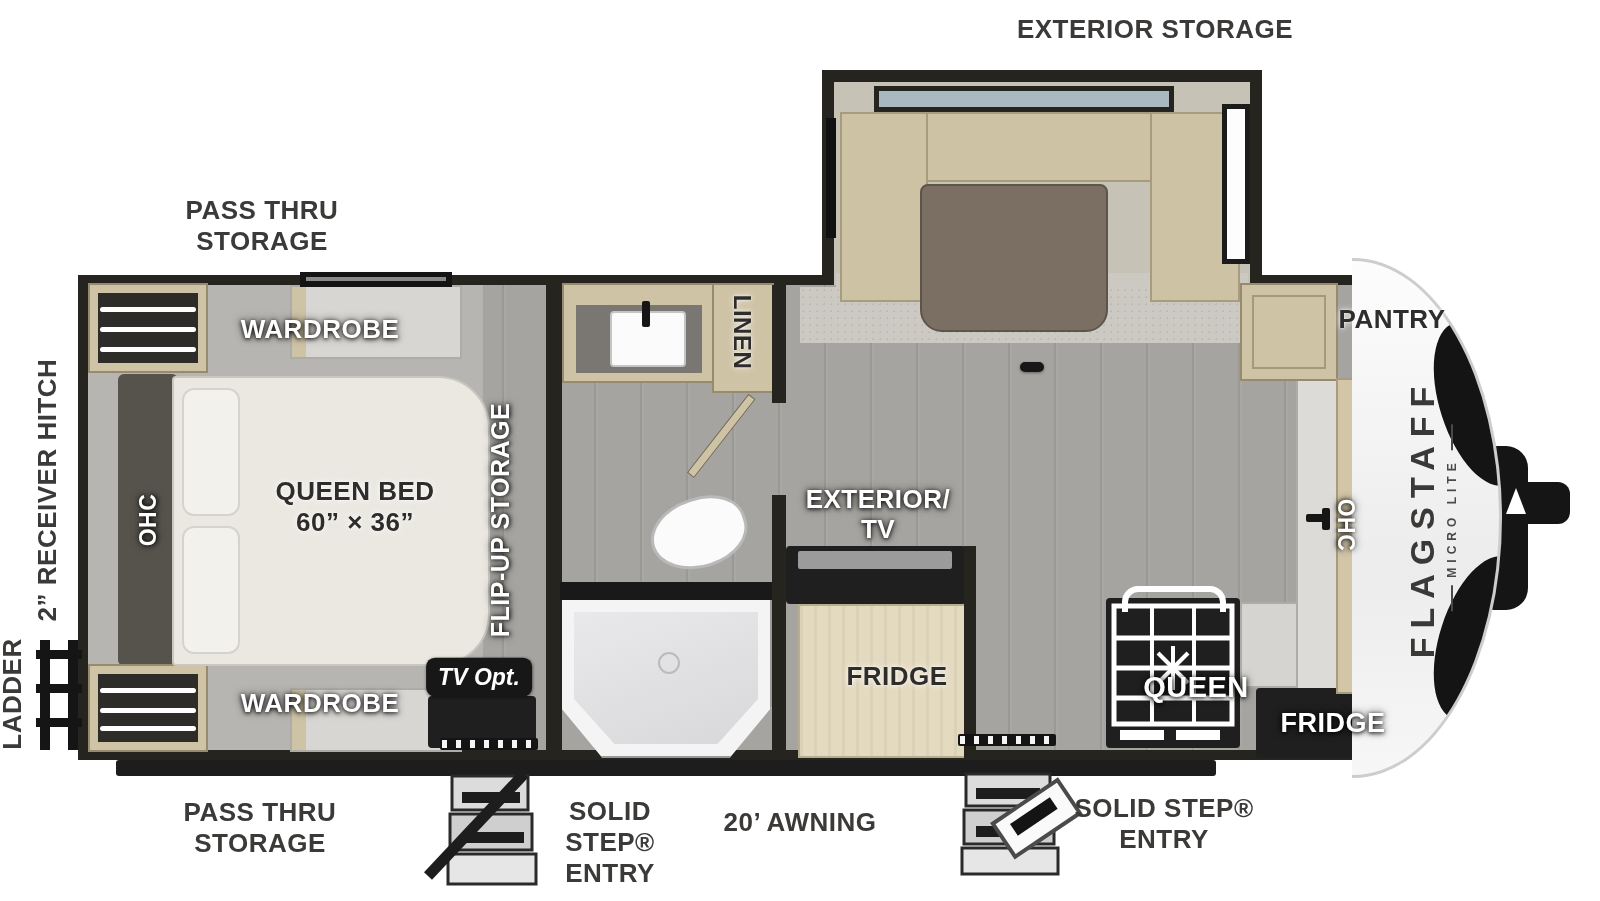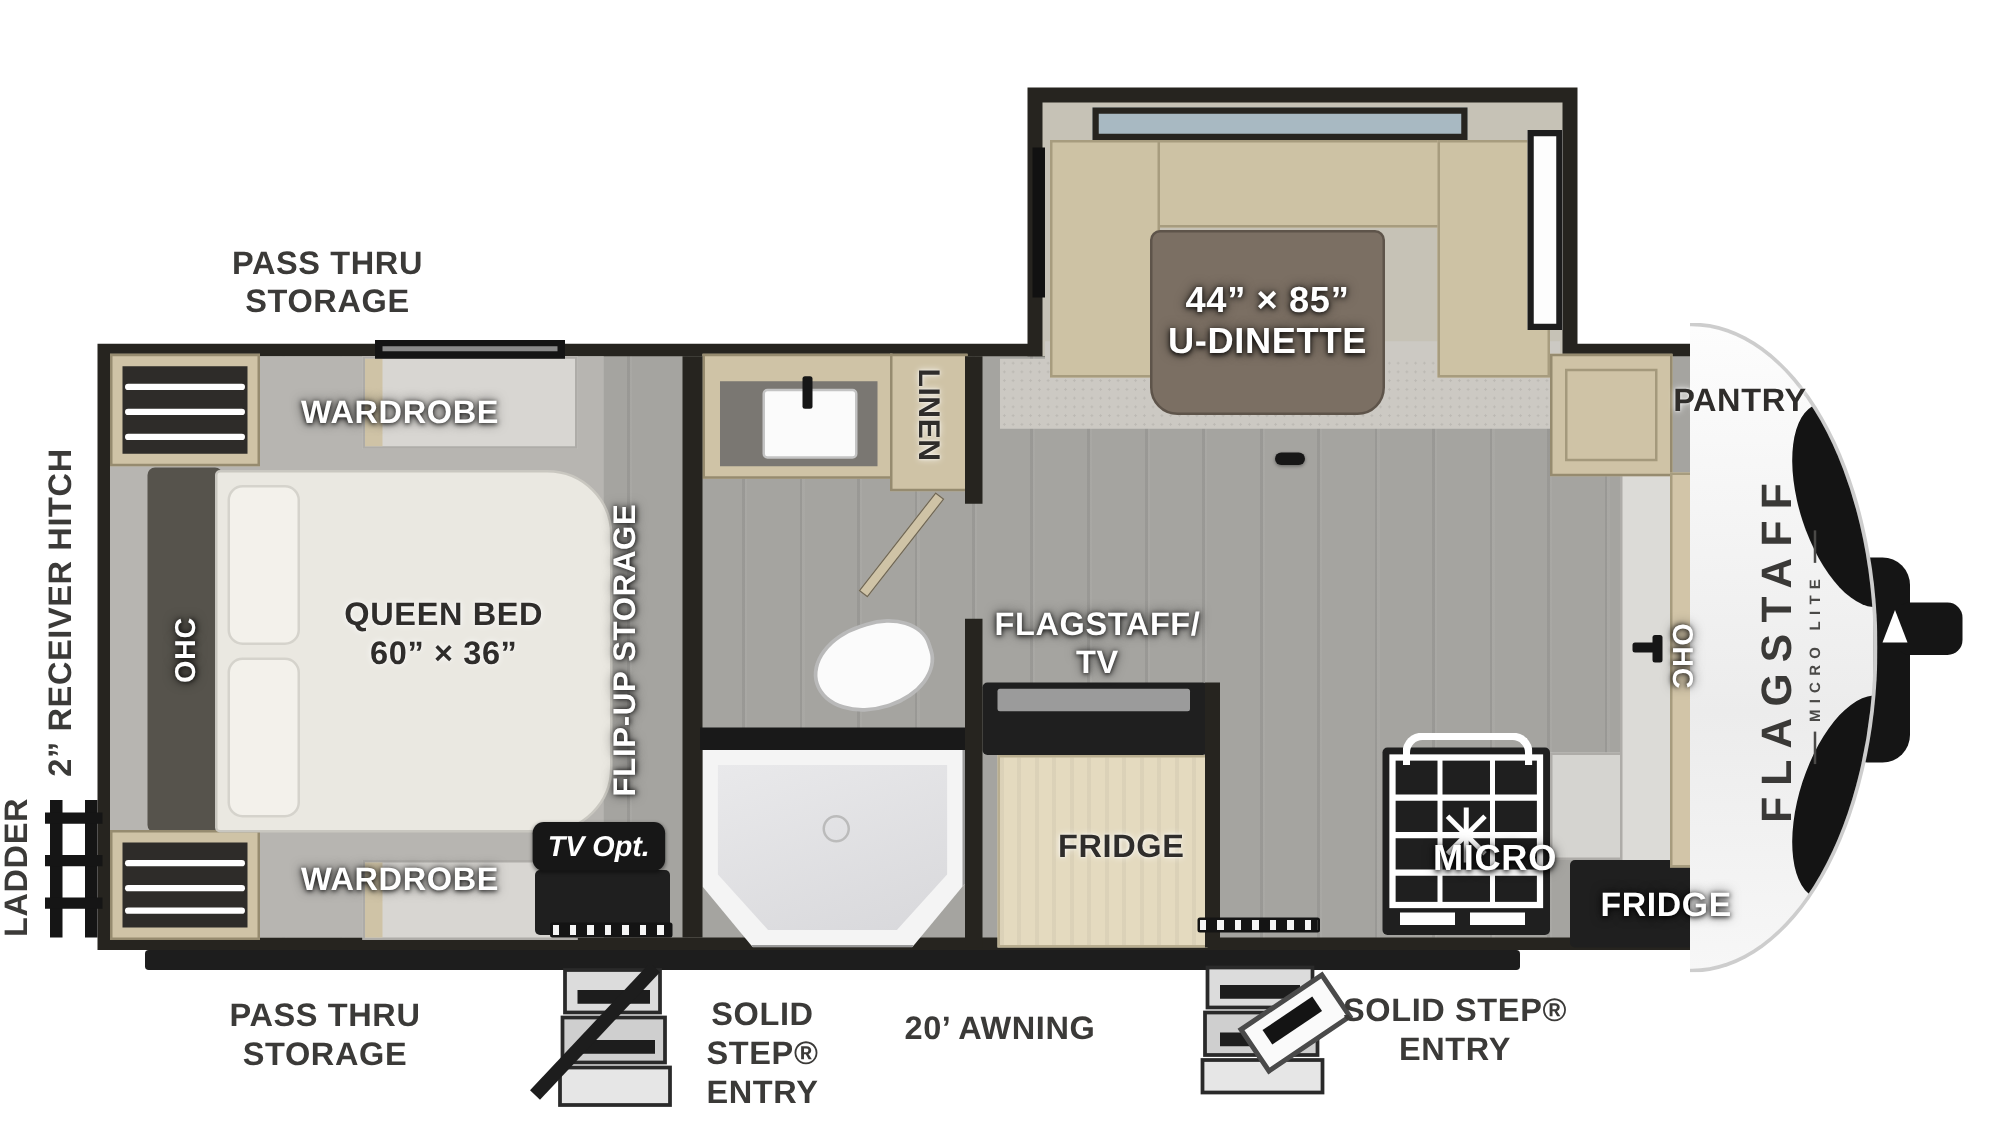--- a/index.html
+++ b/index.html
@@ -179,48 +179,45 @@
     <rect x="38" y="16" width="64" height="11" fill="#1d1d1d"></rect>
     <rect x="26" y="38" width="90" height="34" fill="#cfcfcf" stroke="#2a2a2a" stroke-width="3"></rect>
     <rect x="38" y="54" width="66" height="11" fill="#1d1d1d"></rect>
     <rect x="24" y="76" width="96" height="26" fill="#e6e6e6" stroke="#2a2a2a" stroke-width="3"></rect>
     <g transform="rotate(-34 95 45)">
       <rect x="58" y="28" width="78" height="40" fill="#fafafa" stroke="#4a4a4a" stroke-width="4"></rect>
       <rect x="72" y="38" width="48" height="14" fill="#141414"></rect>
     </g>
   </svg>
 
+  <div class="ctr lbl-ext" style="left:1155px;top:30px;width:330px;">EXTERIOR STORAGE</div>
   <div class="ctr lbl-ext" style="left:262px;top:226px;width:240px;">PASS THRU STORAGE</div>
   <div class="ctr lbl-ext rccw" style="left:48px;top:490px;">2” RECEIVER HITCH</div>
   <div class="ctr lbl-ext rccw" style="left:13px;top:694px;">LADDER</div>
   <div class="ctr lbl-ext" style="left:260px;top:828px;width:240px;">PASS THRU STORAGE</div>
   <div class="ctr lbl-ext" style="left:610px;top:843px;width:132px;">SOLID STEP® ENTRY</div>
   <div class="ctr lbl-ext" style="left:800px;top:823px;white-space:nowrap;">20’ AWNING</div>
   <div class="ctr lbl-ext" style="left:1164px;top:824px;width:260px;">SOLID STEP® ENTRY</div>
 
   <div class="ctr lbl-w" style="left:320px;top:330px;white-space:nowrap;">WARDROBE</div>
   <div class="ctr lbl-w" style="left:320px;top:704px;white-space:nowrap;">WARDROBE</div>
   <div class="ctr lbl-w rccw" style="left:148px;top:520px;font-size:23px;">OHC</div>
   <div class="ctr lbl-d" style="left:355px;top:507px;white-space:nowrap;">
     <div>QUEEN BED</div>
     <div>60” × 36”</div>
   </div>
   <div class="ctr lbl-w rccw" style="left:500px;top:520px;font-size:25px;">FLIP-UP STORAGE</div>
   <div class="ctr lbl-d rcw" style="left:742px;top:332px;font-size:24px;">LINEN</div>
   <div class="ctr note-box" style="left:479px;top:677px;white-space:nowrap;font-size:23px;">TV Opt.</div>
-  <div class="ctr lbl-w" style="left:878px;top:515px;width:175px;">FLAGSTAFF/ TV</div>
+  <div class="ctr lbl-w" style="left:878px;top:515px;width:175px;">EXTERIOR/ TV</div>
   <div class="ctr lbl-d" style="left:897px;top:677px;white-space:nowrap;">FRIDGE</div>
-  <div class="ctr lbl-w" style="left:1196px;top:688px;white-space:nowrap;font-size:29px;">MICRO</div>
+  <div class="ctr lbl-w" style="left:1196px;top:688px;white-space:nowrap;font-size:29px;">QUEEN</div>
   <div class="ctr lbl-d" style="left:1392px;top:320px;white-space:nowrap;">PANTRY</div>
   <div class="ctr lbl-w rcw" style="left:1346px;top:525px;font-size:23px;">OHC</div>
   <div class="ctr lbl-w" style="left:1333px;top:724px;white-space:nowrap;font-size:27px;">FRIDGE</div>
-  <div class="ctr lbl-w" style="left:1014px;top:258px;white-space:nowrap;font-size:29px;">
-    <div>44” × 85”</div>
-    <div>U-DINETTE</div>
-  </div>
   <div class="ctr note-box" style="left:1032px;top:367px;white-space:nowrap;">
   </div>
 
   <div class="ctr rccw" style="left:1432px;top:518px;z-index:55;text-align:center;">
     <div class="brand">FLAGSTAFF</div>
     <div class="brand-sub">
       <span class="ln"></span>
       <span>MICRO LITE</span>
       <span class="ln"></span>
     </div>

